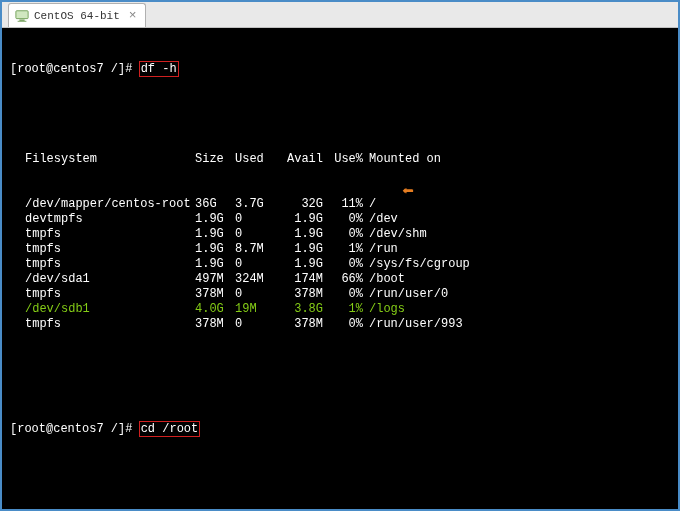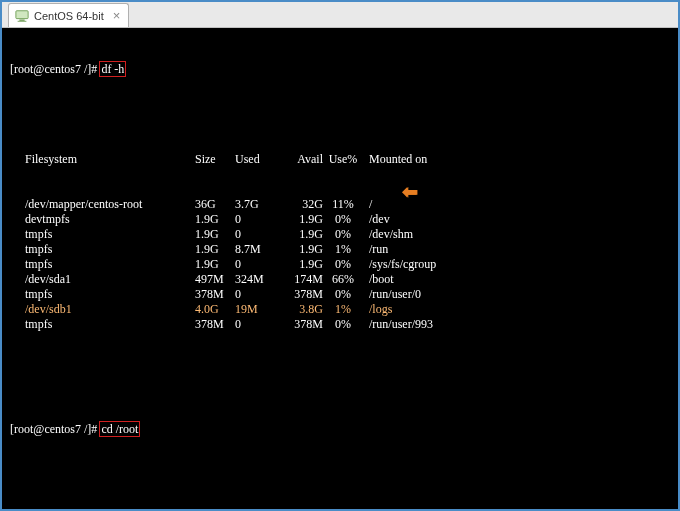--- a/index.html
+++ b/index.html
@@ -31,60 +31,59 @@
     border: 1px solid #b0b0b0;
     border-bottom: none;
     border-top-left-radius: 3px;
     border-top-right-radius: 3px;
     height: 24px;
     padding: 2px 8px 2px 6px;
     display: flex;
     align-items: center;
     gap: 5px;
     font-size: 11px;
-    font-family: Liberation Sans, sans-serif;
+    font-family: Liberation Mono, monospace;
     color: #333;
   }
   .tab .icon { width: 14px; height: 14px; }
   .tab .close {
     color: #888;
     font-size: 13px;
     margin-left: 4px;
     cursor: pointer;
     line-height: 1;
   }
   .terminal {
     flex: 1;
     background: #000;
     color: #fff;
     font-size: 12px;
     line-height: 15px;
     padding: 4px 6px 4px 8px;
     overflow: hidden;
     position: relative;
     white-space: pre;
-    font-family: Liberation Serif, serif;
   }
   .prompt { color: #fff; }
   .hl-red { outline: 1px solid #d02020; padding: 0 1px; }
-  .yellow { color: #fdba74; }
+  .yellow { color: #84cc16; }
   .arrow {
     color: #e67e22;
     position: absolute;
     font-size: 18px;
     line-height: 15px;
     font-weight: bold;
     text-shadow: 1px 0 #e67e22;
   }
   .df-table .row span { display: inline-block; }
   .c-fs { width: 170px; margin-left: 15px; }
   .c-sz { width: 40px; text-align: left; }
   .c-us { width: 44px; text-align: left; }
   .c-av { width: 44px; text-align: right; }
-  .c-pc { width: 40px; text-align: center; }
+  .c-pc { width: 40px; text-align: right; }
   .c-mt { padding-left: 6px; }
 </style>
 </head>
 <body>
 
 <div class="frame">
   <div class="tab-bar">
     <div class="tab">
       <svg class="icon" viewBox="0 0 16 16">
           <rect x="1" y="2" width="14" height="9" rx="1" fill="#d0e7c0" stroke="#6a9a50"></rect>

